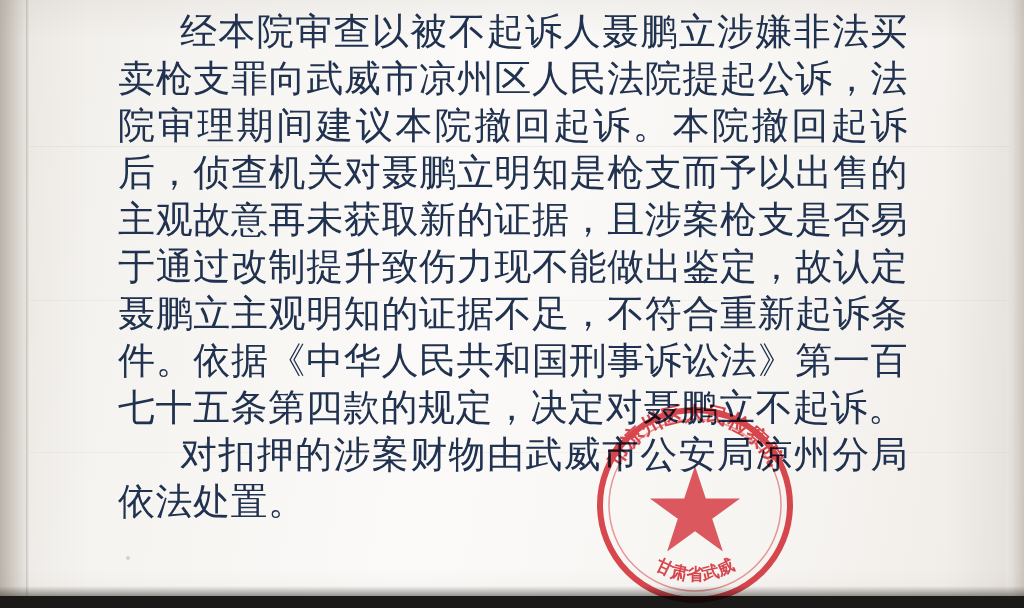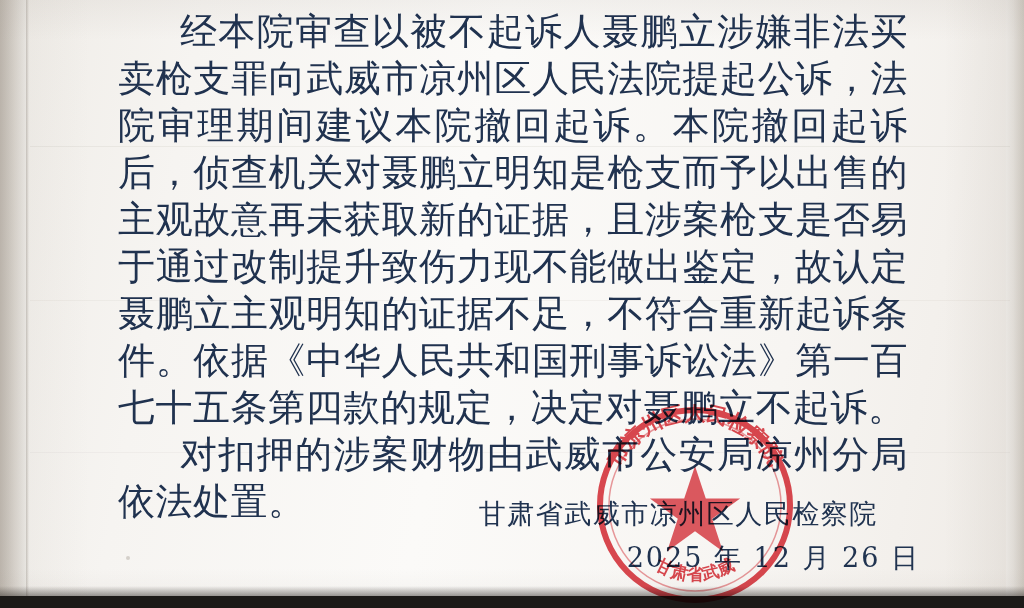--- a/index.html
+++ b/index.html
@@ -214,20 +214,16 @@
       </defs>
       <text class="seal-text">
         <textPath href="#arcTop" startOffset="50%" text-anchor="middle">市凉州区人民检察院</textPath>
       </text>
       <text class="seal-text" style="font-size:17px;">
         <textPath href="#arcBottom" startOffset="50%" text-anchor="middle">甘肃省武威</textPath>
       </text>
     </svg>
   </div>
 
-  <div class="sign-block">
-    <div class="sign-org">甘肃省武威市凉州区人民检察院</div>
-    <div class="sign-date">2025 年 12 月 26 日</div>
-  </div>
 
   <div class="band-bottom-soft"></div>
   <div class="band-bottom"></div>
 </div>
 
 </body></html>

